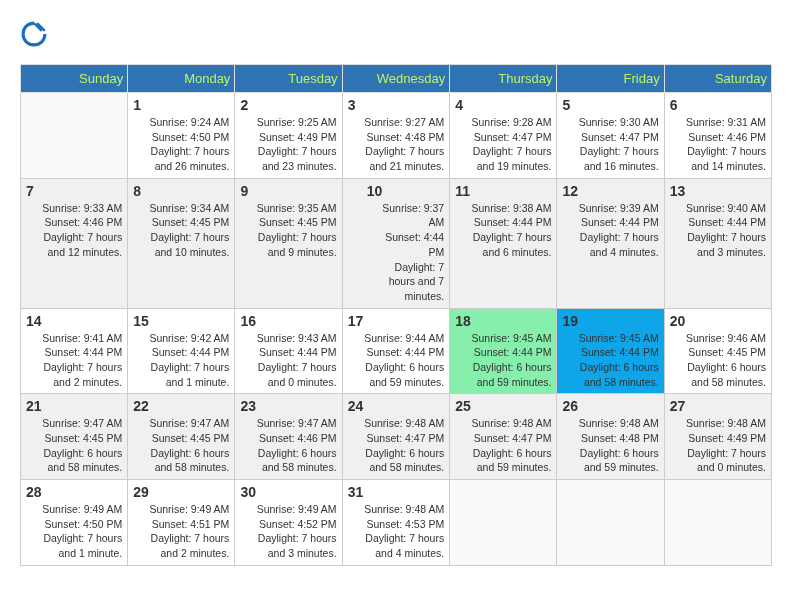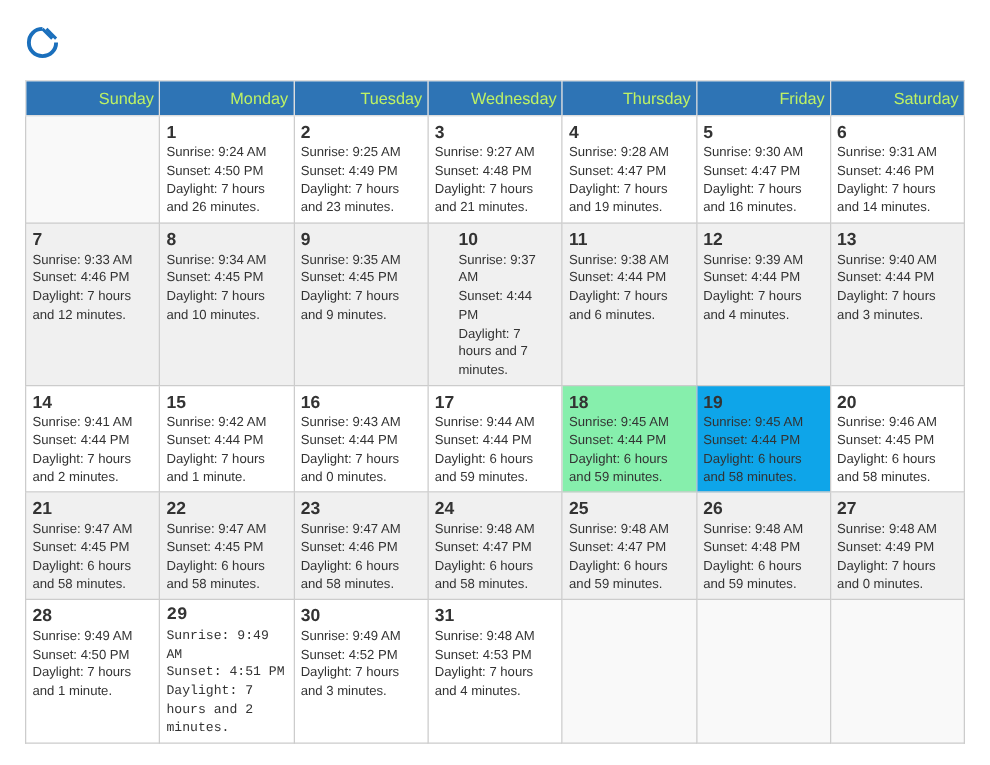--- a/index.html
+++ b/index.html
@@ -71,20 +71,21 @@
     .day-number {
       font-size: 14px;
       font-weight: bold;
       color: #333;
       margin-bottom: 2px;
     }
     .day-info {
       color: #333;
       font-size: 10.5px;
       line-height: 1.4;
+      text-align: right;
     }
     .empty-cell {
       background: #f9f9f9;
     }
     tr:nth-child(even) td {
       background-color: #f5f5f5;
     }
     tr:nth-child(odd) td {
       background-color: #ffffff;
     }
@@ -241,21 +242,21 @@
         <td style="background-color: rgb(240, 240, 240);">
           <div class="day-number">27</div>
           <div class="day-info">Sunrise: 9:48 AM<br>Sunset: 4:49 PM<br>Daylight: 7 hours and 0 minutes.</div>
         </td>
       </tr>
       <tr>
         <td style="background-color: rgb(255, 255, 255);">
           <div class="day-number">28</div>
           <div class="day-info">Sunrise: 9:49 AM<br>Sunset: 4:50 PM<br>Daylight: 7 hours and 1 minute.</div>
         </td>
-        <td style="background-color: rgb(255, 255, 255); font-family: Liberation Mono, monospace;">
+        <td style="background-color: rgb(255, 255, 255);">
           <div class="day-number">29</div>
           <div class="day-info">Sunrise: 9:49 AM<br>Sunset: 4:51 PM<br>Daylight: 7 hours and 2 minutes.</div>
         </td>
         <td style="background-color: rgb(255, 255, 255);">
           <div class="day-number">30</div>
           <div class="day-info">Sunrise: 9:49 AM<br>Sunset: 4:52 PM<br>Daylight: 7 hours and 3 minutes.</div>
         </td>
         <td style="background-color: rgb(255, 255, 255);">
           <div class="day-number">31</div>
           <div class="day-info">Sunrise: 9:48 AM<br>Sunset: 4:53 PM<br>Daylight: 7 hours and 4 minutes.</div>

